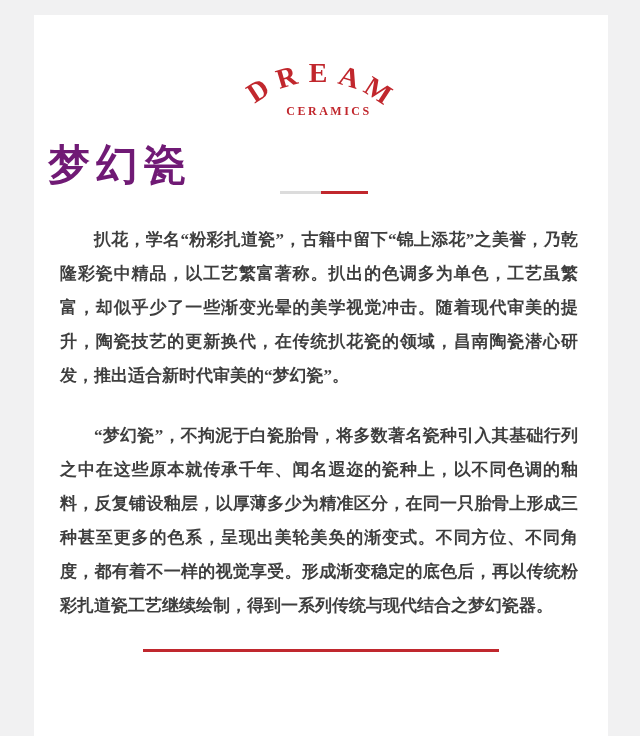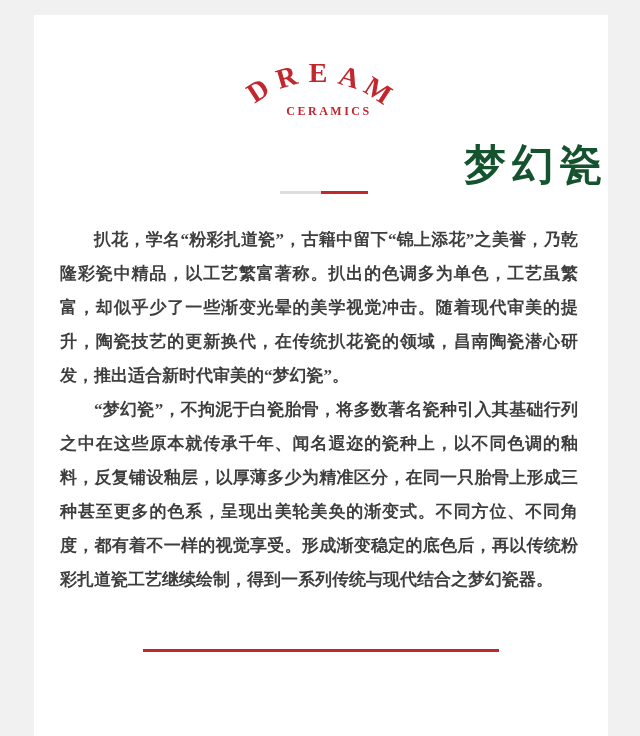--- a/index.html
+++ b/index.html
@@ -61,28 +61,28 @@
     font-weight: 600;
     letter-spacing: 2.5px;
     color: #c1272d;
   }
   
   .page-title {
     position: absolute;
     left: 0;
     top: 126px;
     width: 100%;
-    text-align: right;
+    text-align: left;
     font-size: 42px;
     line-height: 48px;
     font-weight: bold;
     letter-spacing: 6px;
-    padding-left: 6px;     
+    padding-left: 14px;     
     box-sizing: border-box;
-    color: #14532d;
+    color: #701a75;
   }
   .title-underline {
     position: absolute;
     top: 176px;
     left: 50%;
     margin-left: -41px;    
     width: 88px;
     height: 3px;
     background: linear-gradient(to right, #dcdcdc 0%, #dcdcdc 47%, #c1272d 47%, #c1272d 100%);
   }
@@ -96,20 +96,21 @@
     line-height: 34px;
     color: #3e3e3e;
     text-align: justify;
     font-weight: bold;
   }
   .article p {
     margin: 0;
     text-indent: 2em;
   }
   .article p + p {
+    margin-top: 26px;
   }
   
   .bottom-rule {
     position: absolute;
     top: 634px;
     left: 50%;
     margin-left: -178px;
     width: 356px;
     height: 3px;
     background: #c0282e;

